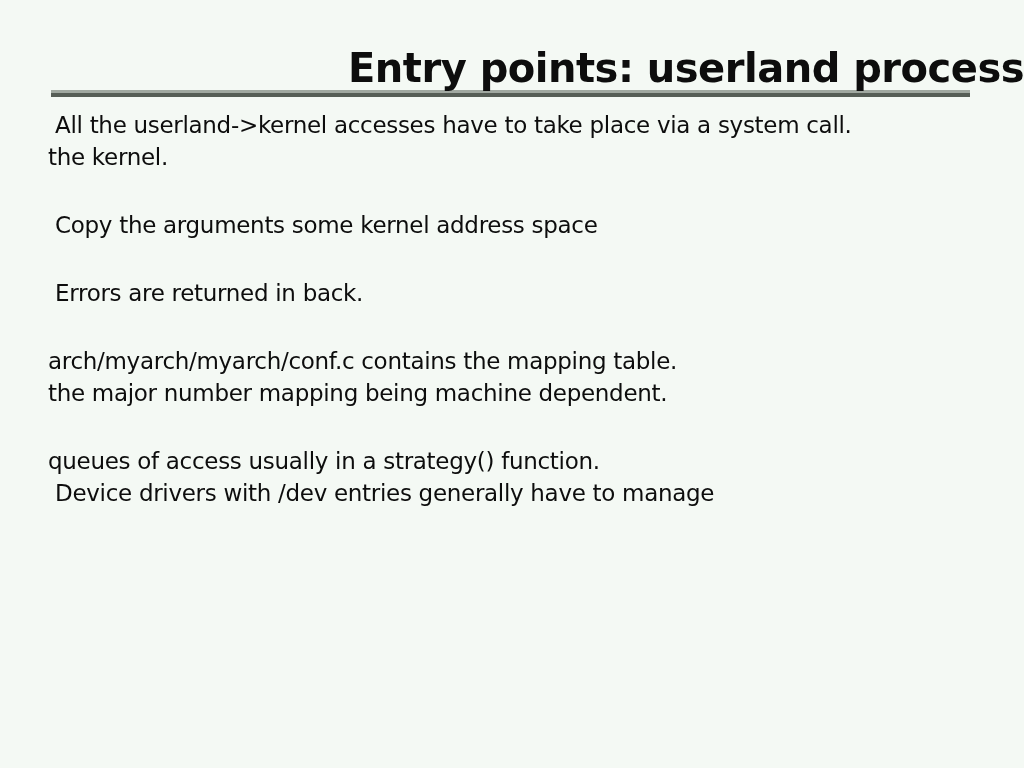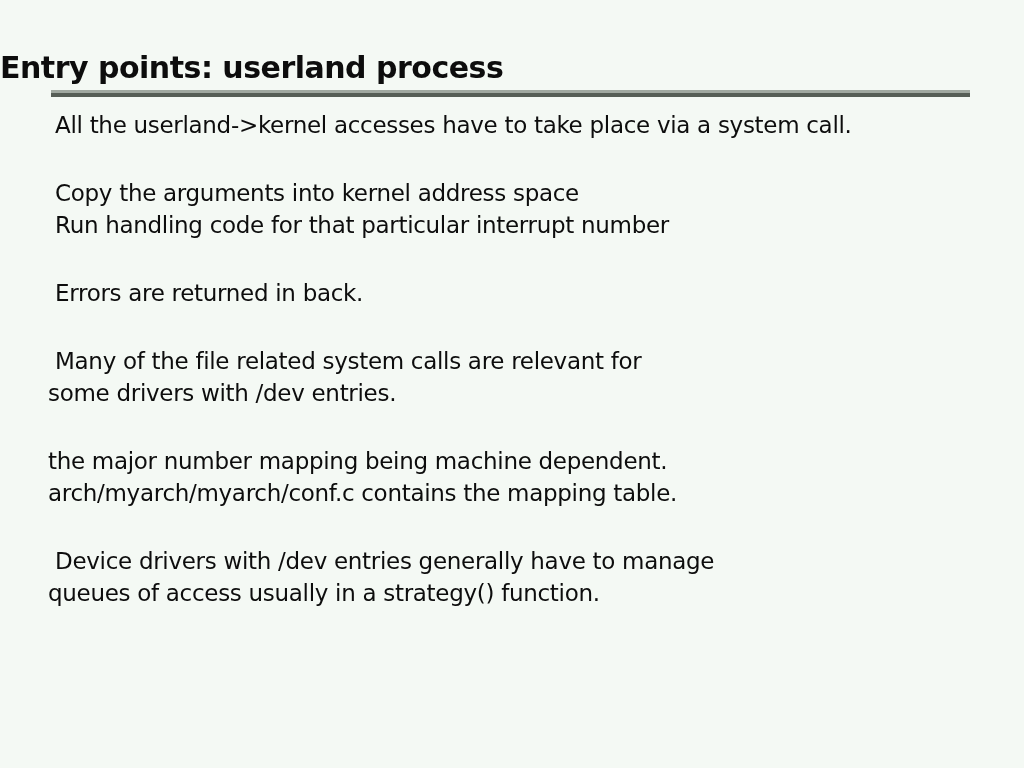--- a/index.html
+++ b/index.html
@@ -14,22 +14,22 @@
   }
   .slide {
     position: relative;
     width: 1024px;
     height: 768px;
     box-sizing: border-box;
   }
   .slide-title {
     margin: 0;
     padding-top: 50px;
-    text-align: left;
-    font-size: 30px;
+    text-align: right;
+    font-size: 40px;
     line-height: 36px;
     font-weight: bold;
     letter-spacing: -0.5px;
   }
   .divider {
     margin: 4px 54px 0 51px;
     height: 7px;
     line-height: 0;
     font-size: 0;
   }
@@ -59,34 +59,30 @@
   <h1 class="slide-title">Entry points: userland process</h1>
 
   <div class="divider">
     <div class="divider-top" style="background: rgb(160, 168, 160);"></div>
     <div class="divider-bottom" style="background: rgb(86, 94, 86);"></div>
   </div>
 
   <div class="slide-body">
       <div class="para">
         <div class="line"> All the userland-&gt;kernel accesses have to take place via a system call.</div>
+        <div class="line">the kernel.</div>
       </div>
       <div class="para">
-        <div class="line"> Copy the arguments into kernel address space</div>
-        <div class="line"> Run handling code for that particular interrupt number</div>
+        <div class="line"> Copy the arguments some kernel address space</div>
       </div>
       <div class="para">
         <div class="line"> Errors are returned in back.</div>
       </div>
       <div class="para">
-        <div class="line"> Many of the file related system calls are relevant for</div>
-        <div class="line">some drivers with /dev entries.</div>
+        <div class="line">arch/myarch/myarch/conf.c contains the mapping table.</div>
+        <div class="line">the major number mapping being machine dependent.</div>
       </div>
       <div class="para">
-        <div class="line">the major number mapping being machine dependent.</div>
-        <div class="line">arch/myarch/myarch/conf.c contains the mapping table.</div>
-      </div>
-      <div class="para">
+        <div class="line">queues of access usually in a strategy() function.</div>
         <div class="line"> Device drivers with /dev entries generally have to manage</div>
-        <div class="line">queues of access usually in a strategy() function.</div>
       </div>
     </div>
 </div>
 
 </body></html>

